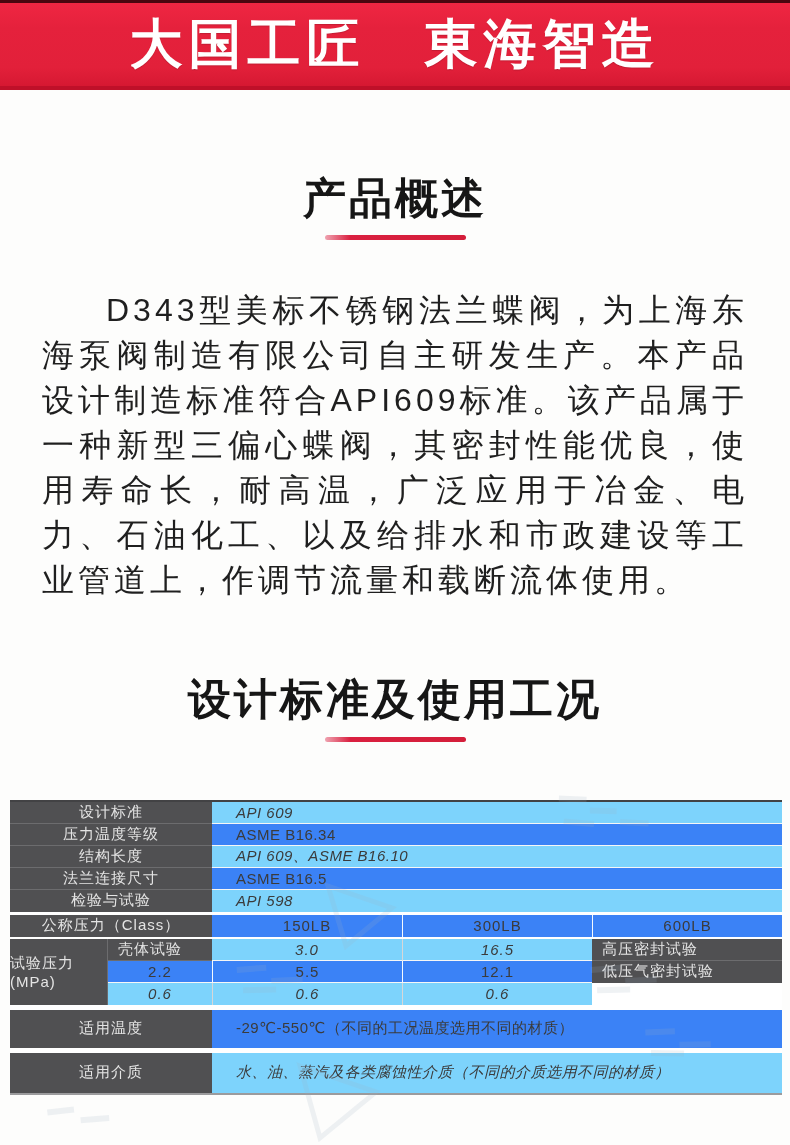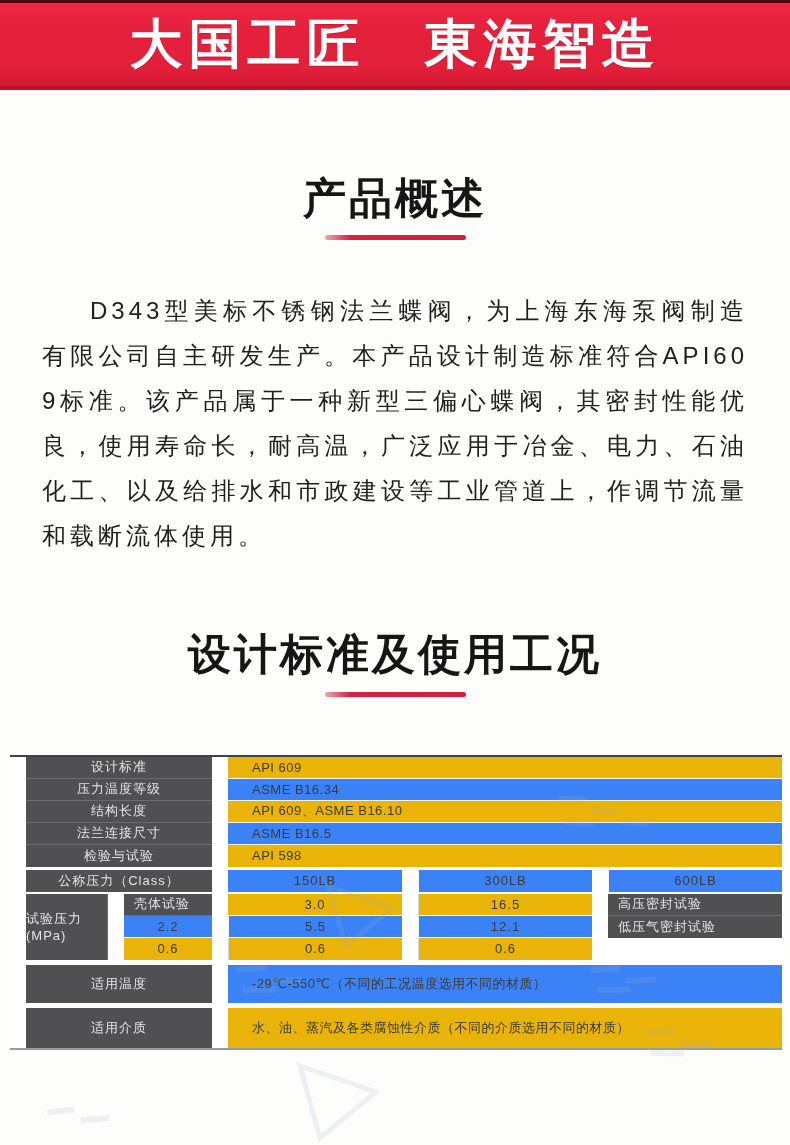--- a/index.html
+++ b/index.html
@@ -46,21 +46,21 @@
     width: 141px;
     height: 5px;
     margin: 12px auto 0;
     border-radius: 3px;
     background: linear-gradient(90deg, #efa4b1 0%, #da2040 18%, #d41e3a 100%);
   }
 
   
   .overview-text {
     margin: 48px 42px 0 42px;
-    font-size: 24px;
+    font-size: 32px;
     line-height: 45px;
     letter-spacing: 4px;
     color: #1f1f1f;
     text-align: justify;
     text-indent: 2em;
     word-break: break-all;
   }
 
   
   .spec-table {
@@ -73,27 +73,26 @@
   .block-a { grid-template-columns: 202px 1fr; grid-auto-rows: 22px; }
   .block-b { grid-template-columns: 202px 1fr 1fr 1fr; grid-auto-rows: 22px; margin-top: 3px; border-radius: 8px; }
   .block-c { grid-template-columns: 98px 104px 1fr 1fr 1fr; grid-auto-rows: 22px; margin-top: 2px; }
   .block-d { grid-template-columns: 202px 1fr; grid-auto-rows: 38px; margin-top: 5px; }
   .block-e { grid-template-columns: 202px 1fr; grid-auto-rows: 40px; margin-top: 5px; }
 
   .cell {
     display: flex;
     align-items: center;
     justify-content: center;
-    font-size: 13px;
+    font-size: 15px;
     letter-spacing: 1px;
-    margin-left: 16px;
   }
   .dark { background: #505052; color: #e4e4e4; }
   .val  { color: #3b3b3b; }
-  .bg-w { background: #eab308; }
+  .bg-w { background: #7dd3fc; font-style: italic; }
   .bg-g { background: #3b82f6; }
   .left    { justify-content: flex-start; padding-left: 24px; letter-spacing: 0.5px; }
   .subleft { justify-content: flex-start; padding-left: 10px; }
 
   .rb-d { border-bottom: 1px solid #6c6c6e; }     
   .rb-v { border-bottom: 1px solid #f6f6f6; }     
   .cr   { border-right: 1px solid #6c6c6e; }      
   .vsw  { border-left: 1px solid rgba(255,255,255,0.95); } 
   .vsg  { border-left: 1px solid #d7d7d7; }                
   .span3 { grid-row: 1 / span 3; }

